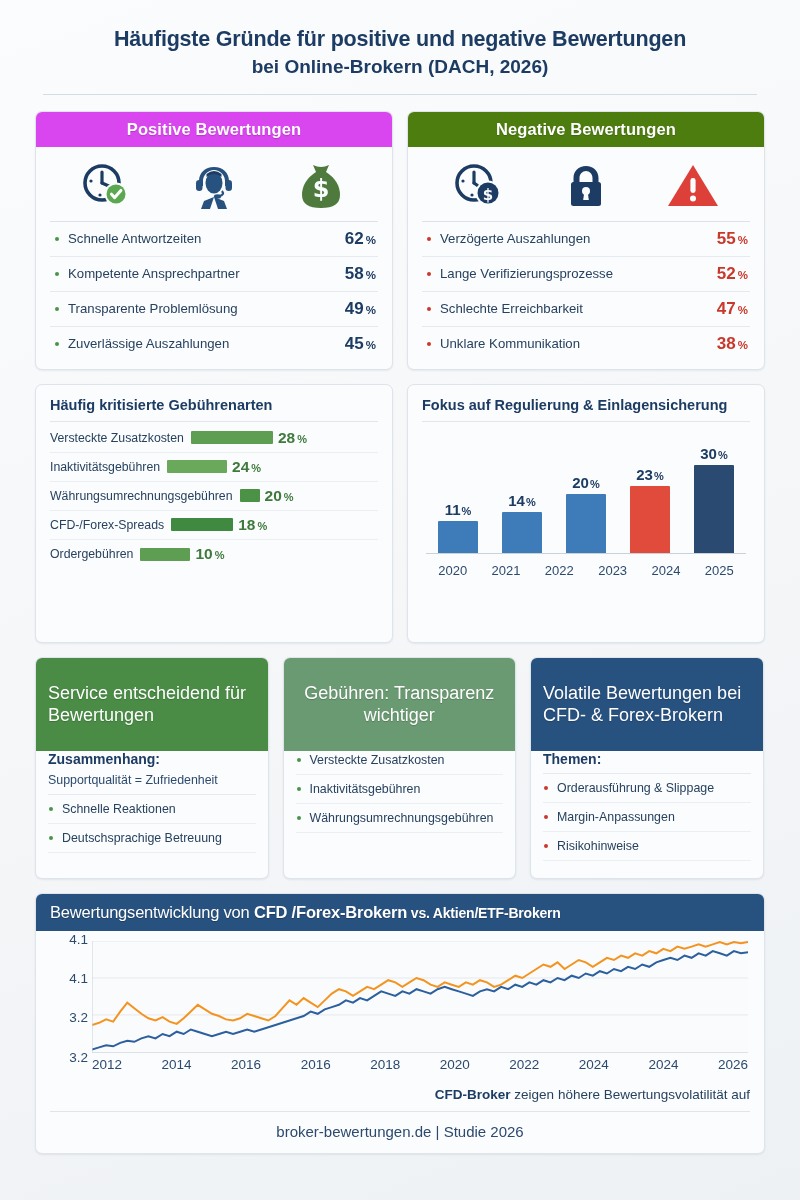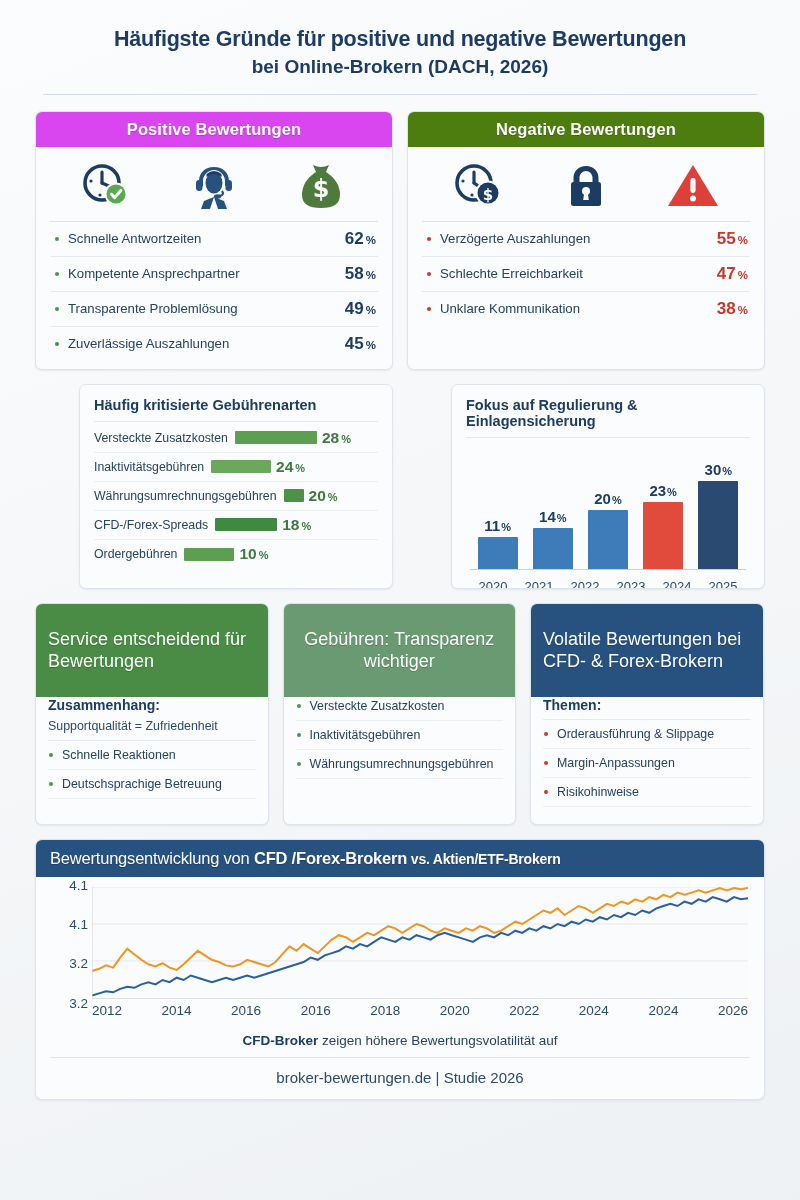--- a/index.html
+++ b/index.html
@@ -74,21 +74,21 @@
   .bullet-green { background: #4a9449; }
   .bullet-red   { background: #c8392b; }
   .row-label { font-size: 13.2px; color: #27425f; flex: 1; }
   .row-val { font-weight: bold; font-size: 17px; white-space: nowrap; }
   .row-val .pct { font-size: 11.5px; font-weight: bold; margin-left: 2px; }
   .val-blue { color: #1d3c63; }
   .val-red  { color: #c8392b; }
 
   
   .mid-row { display: flex; gap: 14px; margin-top: 14px; }
-  .mid-card { width: 365px; height: 205px; padding: 12px 14px 10px 14px; margin-left: 44px; }
+  .mid-card { width: 365px; height: 259px; padding: 12px 14px 10px 14px; }
   .mid-title {
     font-size: 14.5px; font-weight: bold; color: #1d3c63;
     padding-bottom: 8px; border-bottom: 1px solid #e2e7ec; margin-bottom: 2px;
   }
 
   
   .hbar-row {
     display: flex; align-items: center;
     border-bottom: 1px solid #eceff2;
     height: 29px;
@@ -166,21 +166,21 @@
   .plot {
     position: absolute; left: 56px; right: 16px; top: 10px; height: 112px;
     background: #fafbfc;
   }
   .xticks {
     position: absolute; left: 56px; right: 16px; top: 126px;
     display: flex; justify-content: space-between;
   }
   .xticks span { font-size: 13.5px; color: #2c4a6e; }
   .bottom-note {
-    text-align: center; font-size: 13.5px; color: #27425f;
+    text-align: right; font-size: 13.5px; color: #27425f;
     padding: 8px 0 9px 0; border-bottom: 1px solid #e0e5ea;
     margin: 0 14px;
   }
   .bottom-note b { color: #1d3c63; }
   .bottom-src {
     text-align: center; font-size: 15px; color: #2c4a6e;
     padding: 11px 0 13px 0;
   }
 </style>
 </head>
@@ -285,20 +285,25 @@
             <rect x="24.4" y="17" width="5.2" height="15" rx="2.4" fill="#fbfcfd"></rect>
             <circle cx="27" cy="37.5" r="3" fill="#fbfcfd"></circle>
           </svg>
         </div>
       </div>
       <div class="list">
         <div class="list-row">
           <span class="bullet bullet-red"></span>
           <span class="row-label">Verzögerte Auszahlungen</span>
           <span class="row-val val-red"><span>55</span><span class="pct">%</span></span>
+        </div>
+        <div class="list-row">
+          <span class="bullet bullet-red"></span>
+          <span class="row-label">Lange Verifizierungsprozesse</span>
+          <span class="row-val val-red"><span>52</span><span class="pct">%</span></span>
         </div>
         <div class="list-row">
           <span class="bullet bullet-red"></span>
           <span class="row-label">Schlechte Erreichbarkeit</span>
           <span class="row-val val-red"><span>47</span><span class="pct">%</span></span>
         </div>
         <div class="list-row">
           <span class="bullet bullet-red"></span>
           <span class="row-label">Unklare Kommunikation</span>
           <span class="row-val val-red"><span>38</span><span class="pct">%</span></span>

